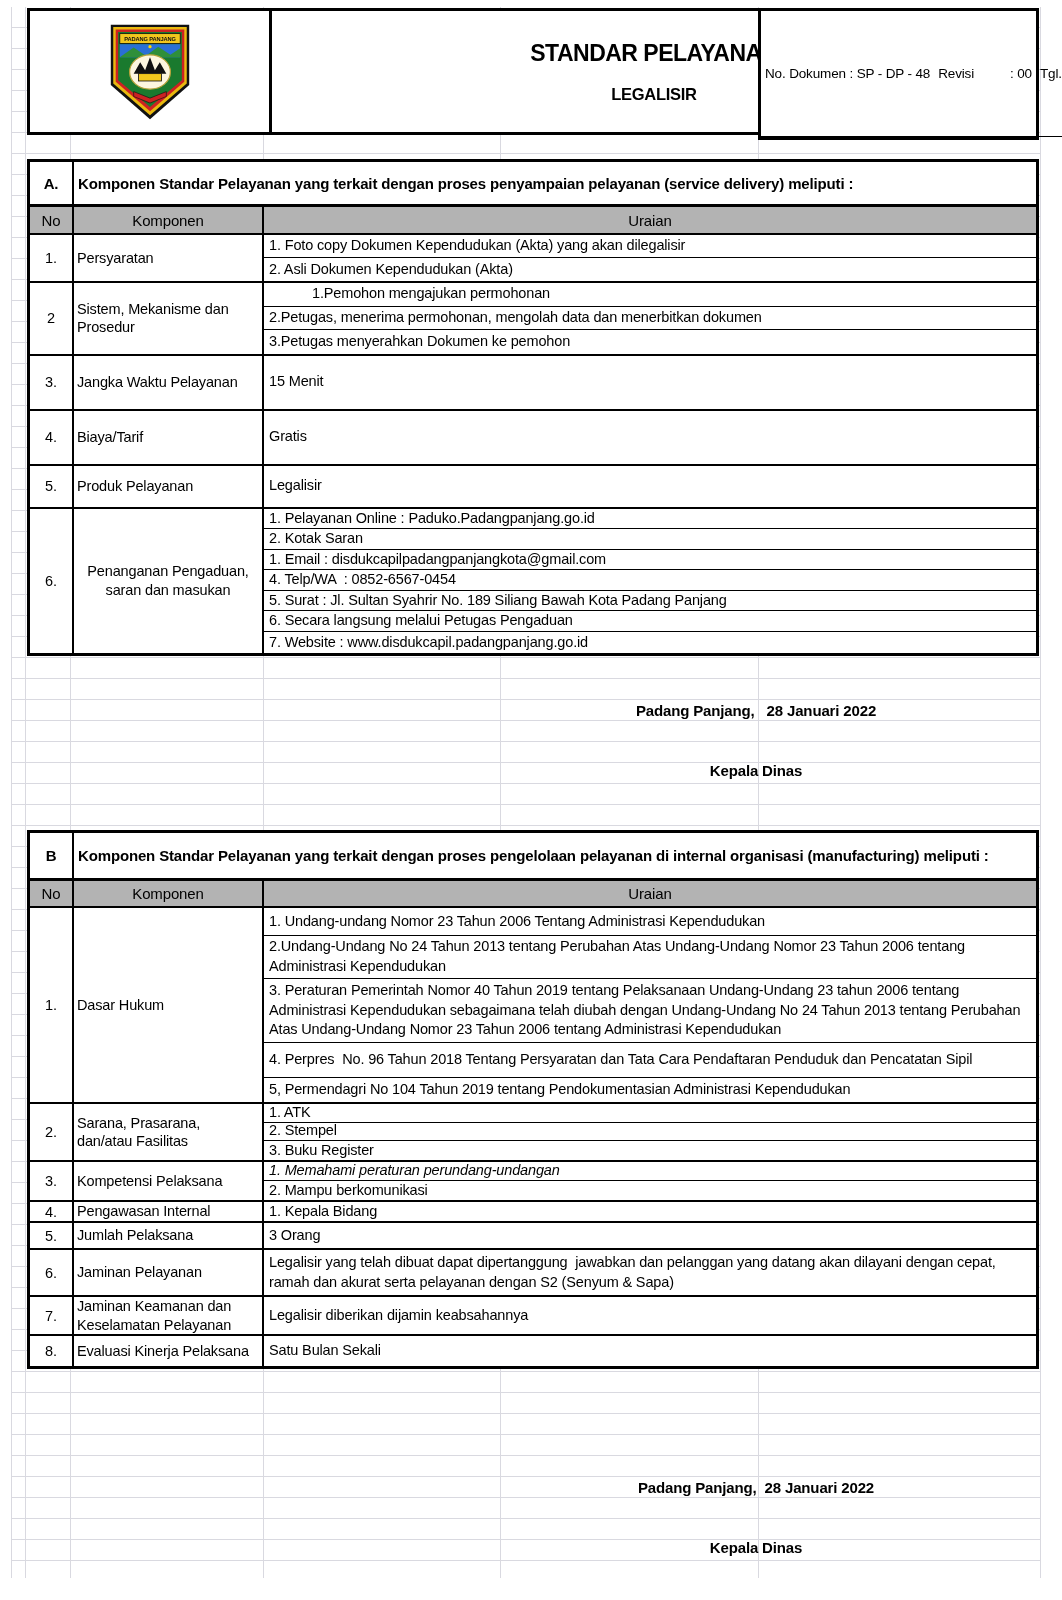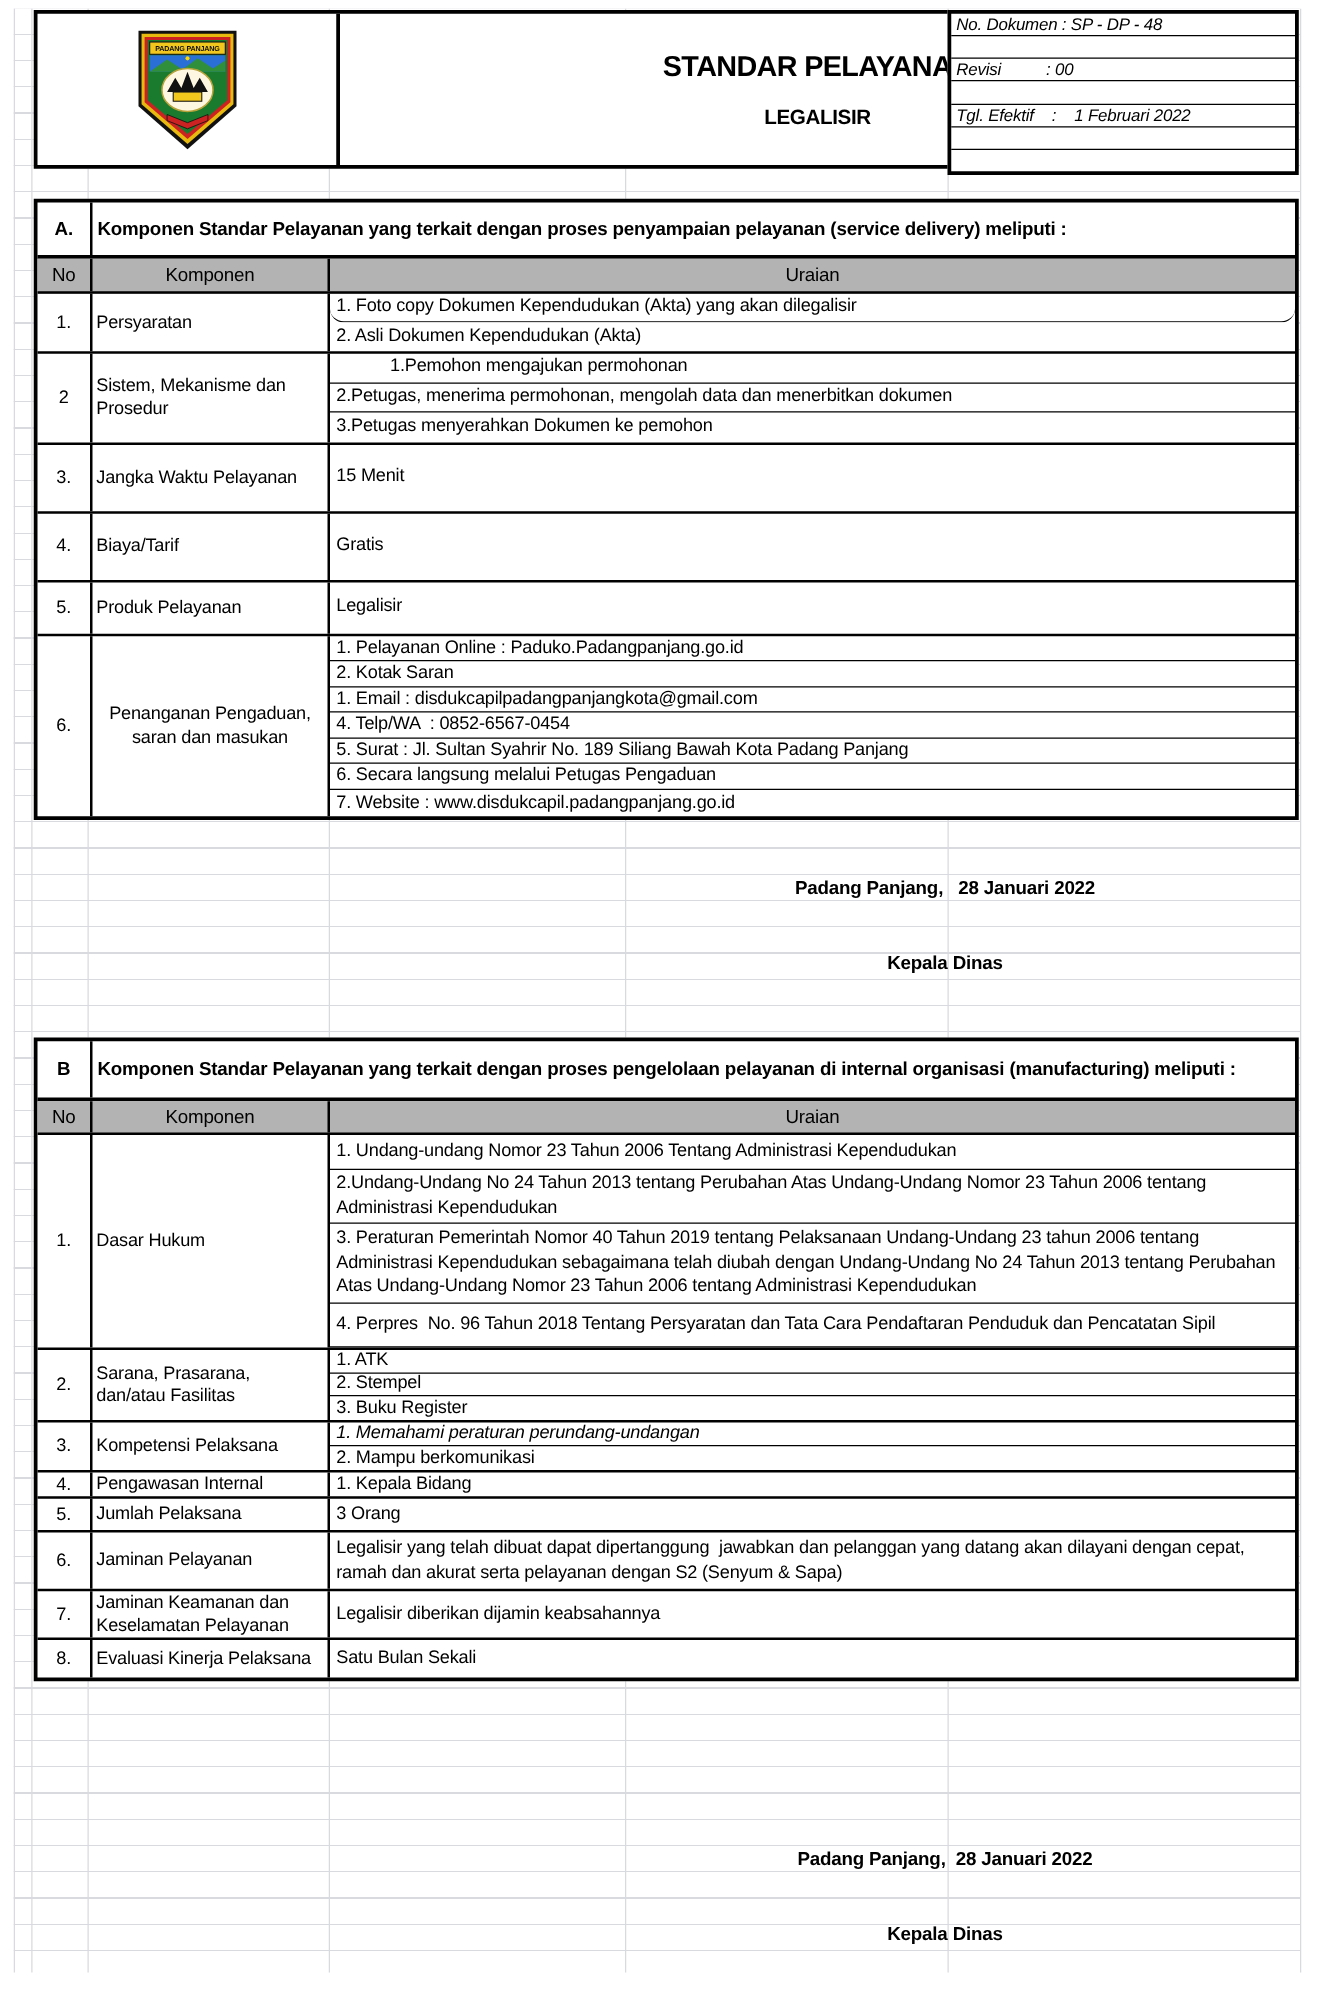--- a/index.html
+++ b/index.html
@@ -19,21 +19,21 @@
   
   #hdr-main{position:absolute;left:27px;top:8px;width:1012px;height:127px;
     border:3px solid var(--border);background:#fff;box-sizing:border-box;display:flex;}
   #hdr-logo-cell{width:242px;box-sizing:border-box;border-right:3px solid var(--border);
     display:flex;align-items:center;justify-content:center;}
   #hdr-title-cell{flex:1;display:flex;flex-direction:column;align-items:center;justify-content:center;}
   #hdr-title{font-size:23px;font-weight:700;letter-spacing:-0.5px;margin-bottom:18px;}
   #hdr-subtitle{font-size:16.5px;font-weight:700;letter-spacing:-0.3px;}
   #hdr-info{position:absolute;left:758px;top:8px;width:281px;height:132px;
     border:3px solid var(--border);background:#fff;box-sizing:border-box;
-    display:flex;flex-direction:column;font-style:italic;}
+    display:flex;flex-direction:row;}
   .info-row{flex:1;box-sizing:border-box;border-bottom:1.5px solid var(--border);
     font-size:13.5px;display:flex;align-items:center;padding-left:4px;white-space:pre;}
   .info-row:last-child{border-bottom:none;}
 
   
   .section-box{position:absolute;left:27px;width:1012px;border:3px solid var(--border);
     background:#fff;box-sizing:border-box;}
   .sec-title-row{display:flex;box-sizing:border-box;border-bottom:3px solid var(--border);}
   .sec-letter{width:44px;box-sizing:border-box;border-right:2.5px solid var(--border);
     display:flex;align-items:center;justify-content:center;font-weight:700;font-size:15px;}
@@ -124,21 +124,21 @@
     <div class="col-header-row" style="height:28px;">
       <div class="col-no">No</div>
       <div class="col-komp">Komponen</div>
       <div class="col-ura">Uraian</div>
     </div>
     <div id="rows-a">
         <div class="t-row">
           <div class="no-cell">1.</div>
           <div class="komp-cell">Persyaratan</div>
           <div class="ura-col">
-            <div class="ura-item" style="height: 23px; border-radius: 11px;">1. Foto copy Dokumen Kependudukan (Akta) yang akan dilegalisir</div>
+            <div class="ura-item" style="height: 23px;">1. Foto copy Dokumen Kependudukan (Akta) yang akan dilegalisir</div>
             <div class="ura-item last" style="height: 23px;">2. Asli Dokumen Kependudukan (Akta)</div>
           </div>
         </div>
         <div class="t-row">
           <div class="no-cell">2</div>
           <div class="komp-cell">Sistem, Mekanisme dan Prosedur</div>
           <div class="ura-col">
             <div class="ura-item" style="height: 23.5px; padding-left: 48px;">1.Pemohon mengajukan permohonan</div>
             <div class="ura-item" style="height: 23.5px;">2.Petugas, menerima permohonan, mengolah data dan menerbitkan dokumen</div>
             <div class="ura-item last" style="height: 23.5px;">3.Petugas menyerahkan Dokumen ke pemohon</div>
@@ -201,20 +201,21 @@
     </div>
     <div id="rows-b">
         <div class="t-row">
           <div class="no-cell">1.</div>
           <div class="komp-cell">Dasar Hukum</div>
           <div class="ura-col">
             <div class="ura-item" style="height: 28px;">1. Undang-undang Nomor 23 Tahun 2006 Tentang Administrasi Kependudukan</div>
             <div class="ura-item" style="height: 43px;">2.Undang-Undang No 24 Tahun 2013 tentang Perubahan Atas Undang-Undang Nomor 23 Tahun 2006 tentang Administrasi Kependudukan</div>
             <div class="ura-item" style="height: 64px;">3. Peraturan Pemerintah Nomor 40 Tahun 2019 tentang Pelaksanaan Undang-Undang 23 tahun 2006 tentang Administrasi Kependudukan sebagaimana telah diubah dengan Undang-Undang No 24 Tahun 2013 tentang Perubahan Atas Undang-Undang Nomor 23 Tahun 2006 tentang Administrasi Kependudukan</div>
             <div class="ura-item" style="height: 35px;">4. Perpres  No. 96 Tahun 2018 Tentang Persyaratan dan Tata Cara Pendaftaran Penduduk dan Pencatatan Sipil</div>
+            <div class="ura-item last" style="height: 24px;">5, Permendagri No 104 Tahun 2019 tentang Pendokumentasian Administrasi Kependudukan</div>
           </div>
         </div>
         <div class="t-row">
           <div class="no-cell">2.</div>
           <div class="komp-cell">Sarana, Prasarana, dan/atau Fasilitas</div>
           <div class="ura-col">
             <div class="ura-item" style="height: 18.5px;">1. ATK</div>
             <div class="ura-item" style="height: 18.5px;">2. Stempel</div>
             <div class="ura-item last" style="height: 19px;">3. Buku Register</div>
           </div>

